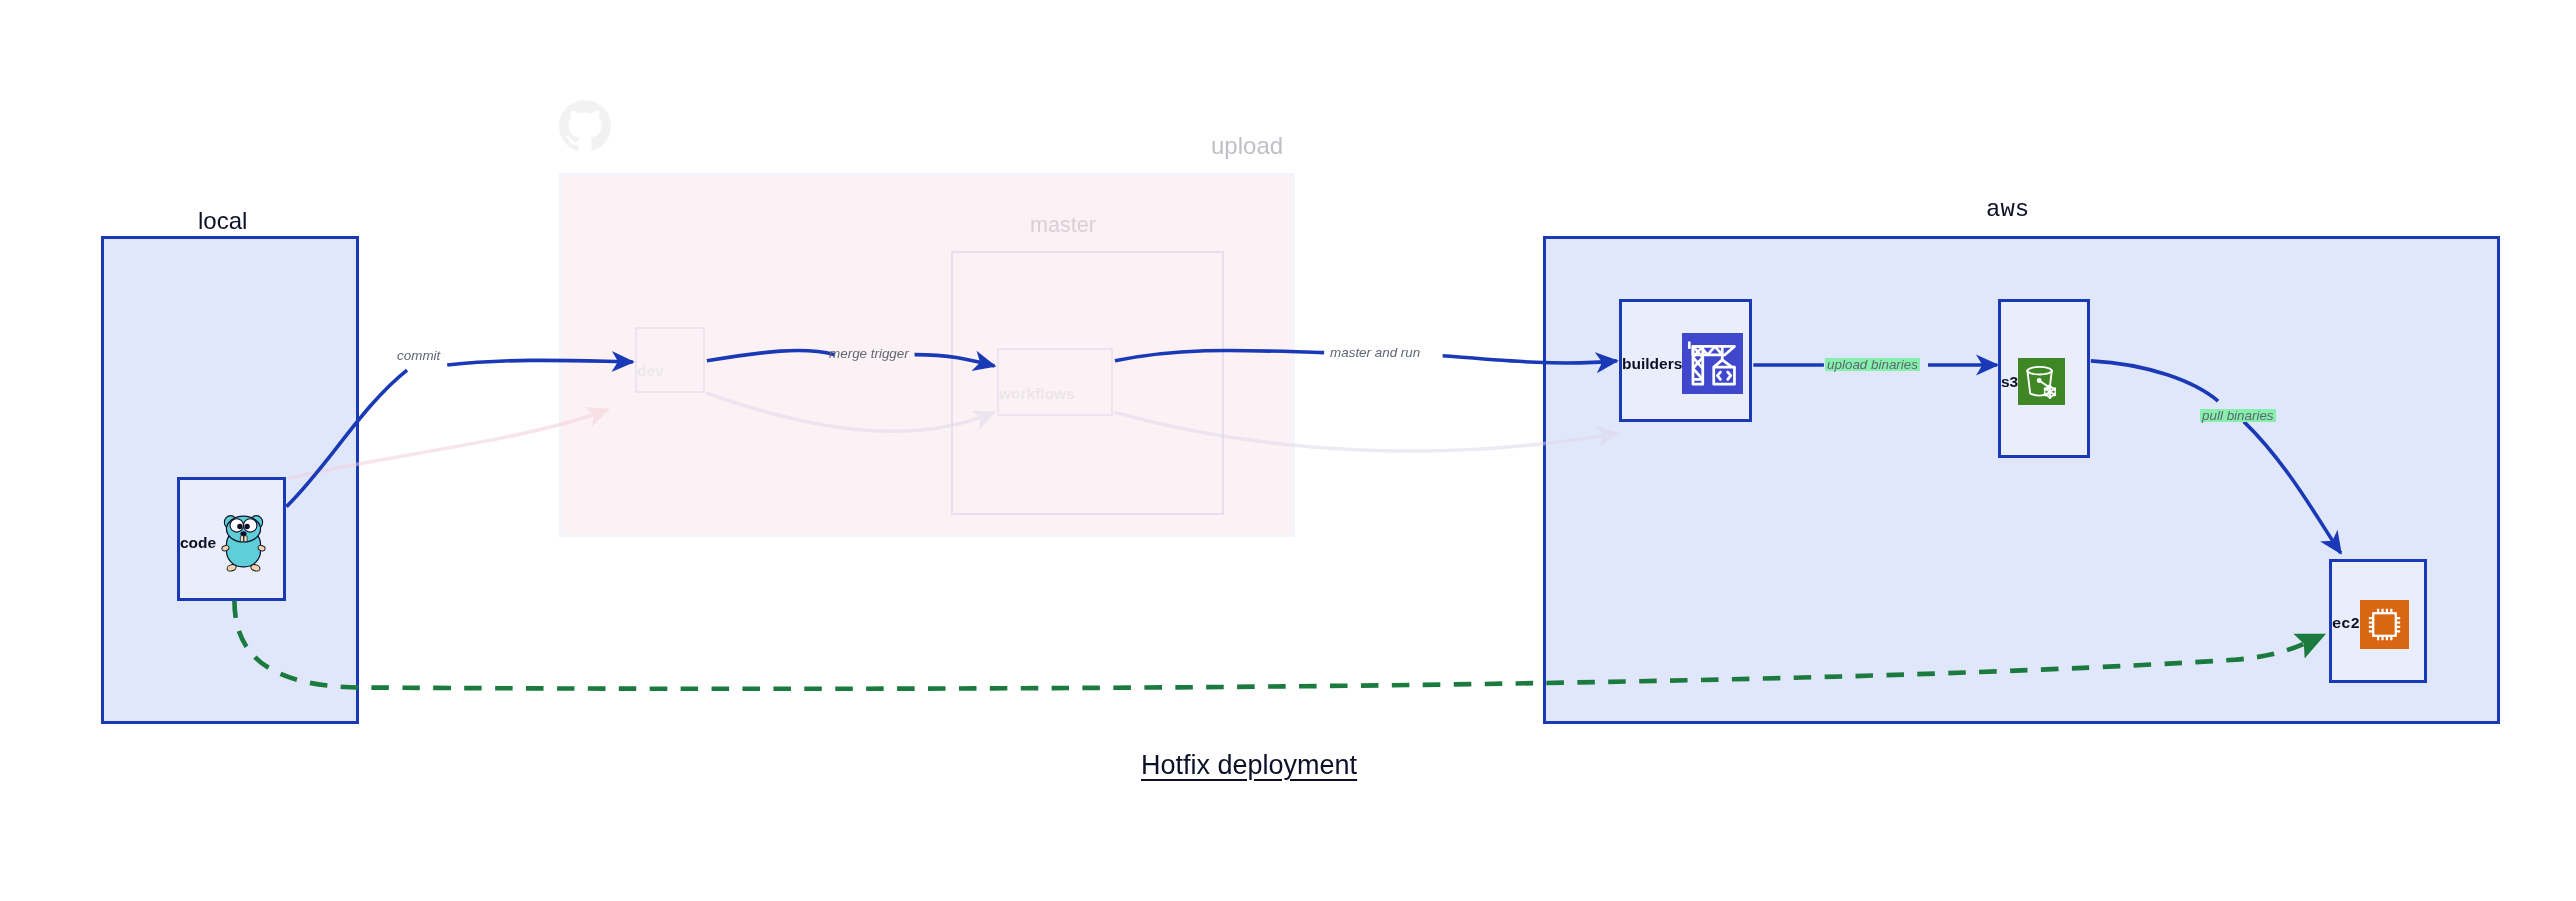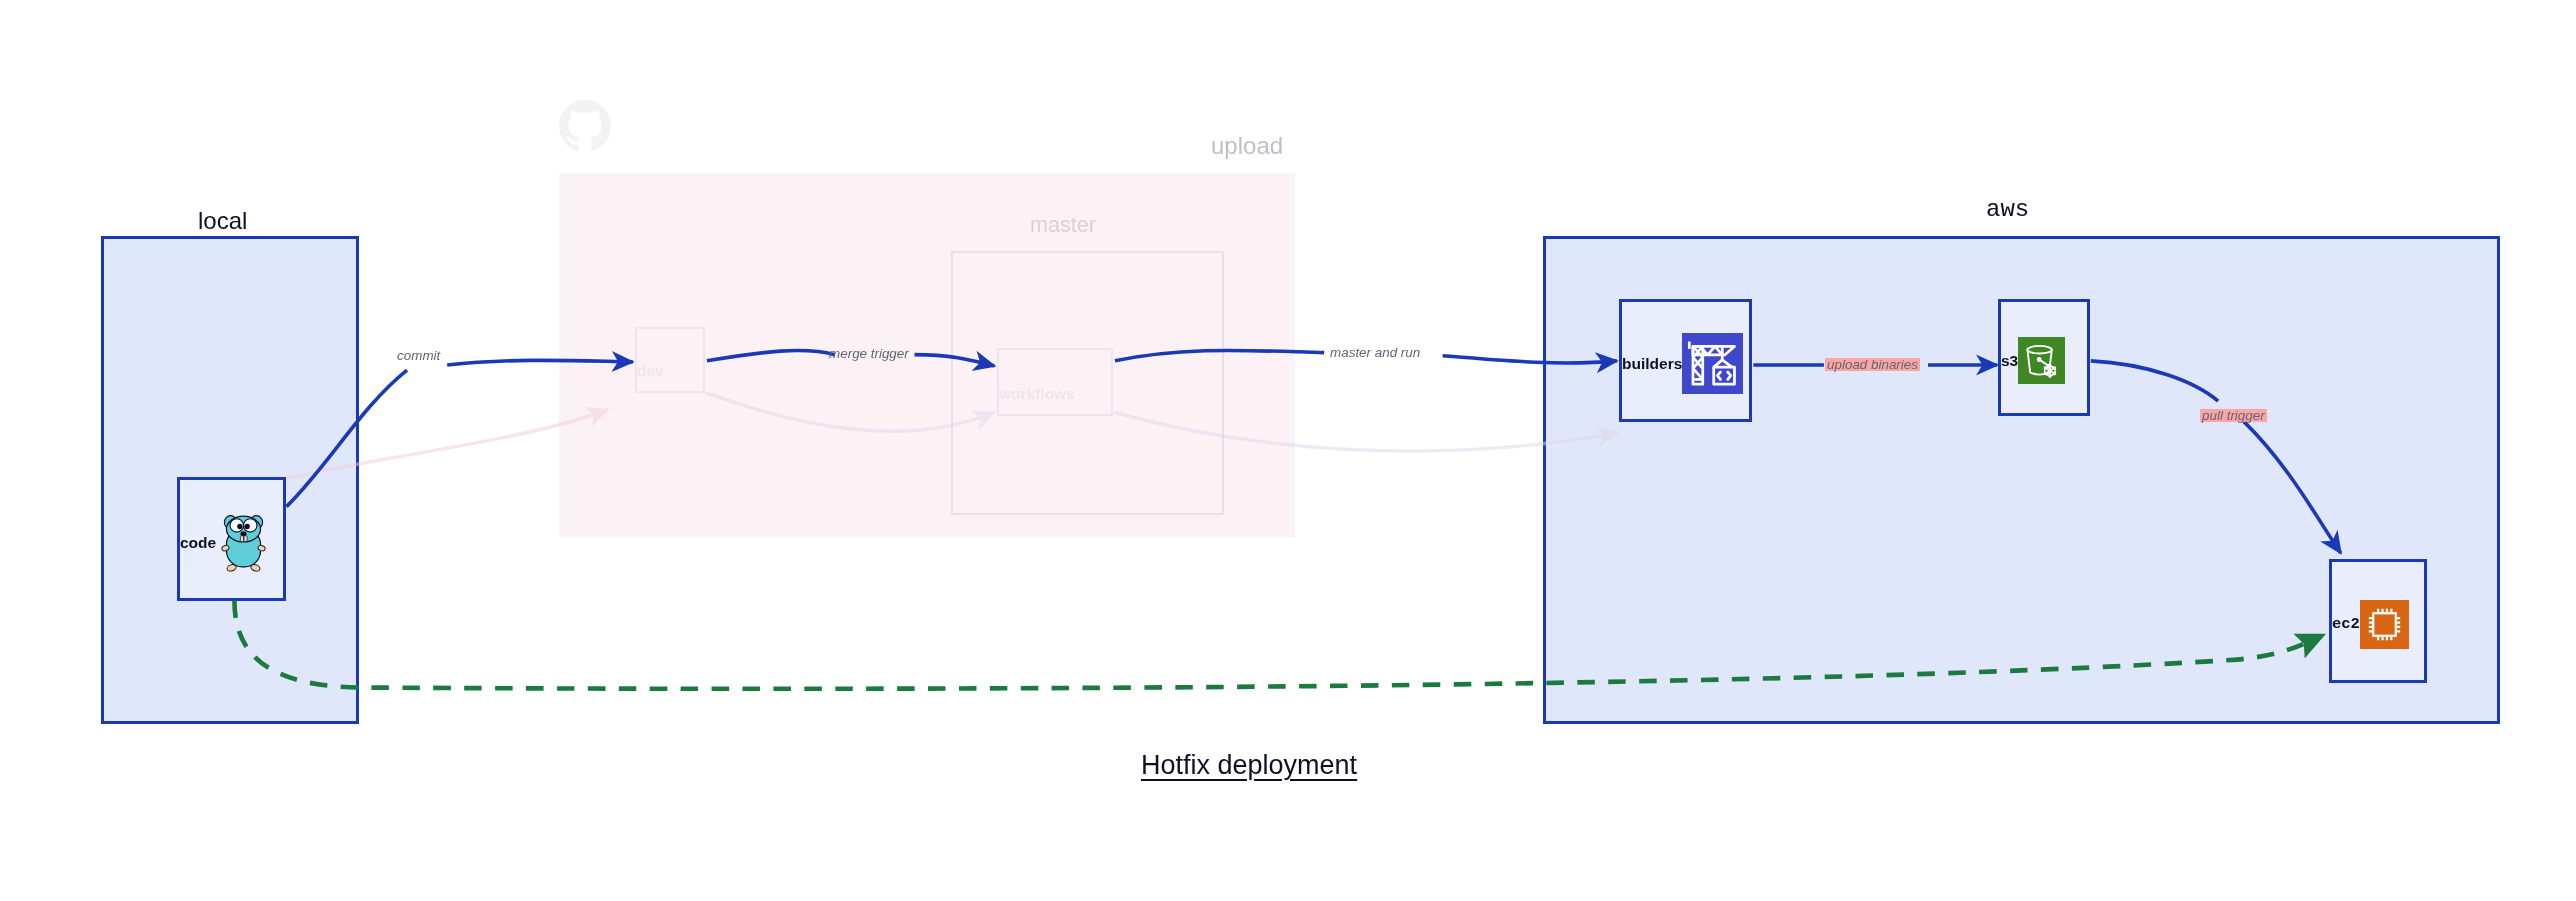--- a/index.html
+++ b/index.html
@@ -91,21 +91,21 @@
   .edge-label {
     position: absolute;
     font-size: 13.4px;
     font-style: italic;
     color: #5f6673;
     white-space: nowrap;
     line-height: 1;
     background: #ffffff;
     padding: 0 2.1px;
   }
-  .edge-label.on-aws { background: #fca5a5; }
+  .edge-label.on-aws { background: #86efac; }
   .edge-label.on-none { background: transparent; }
 
   
   .diagram-title {
     position: absolute;
     font-size: 27px;
     color: #0d1026;
     text-decoration: underline;
     text-underline-offset: 5.2px;
     white-space: nowrap;
@@ -204,21 +204,21 @@
           <path d="M66 22 L66 44"></path>
           <path d="M52 56 L66 44 L82 56"></path>
 
           <rect x="52" y="56" width="34" height="28"></rect>
           <path d="M63 64 L58 70 L63 76 M75 64 L80 70 L75 76" stroke-linecap="round"></path>
         </g>
       </svg>
     </span>
   </div>
 
-  <div class="node" style="left:1998px; top:299px; width:92px; height:117px;">
+  <div class="node" style="left:1998px; top:299px; width:92px; height:159px;">
     <span class="node-label">s3</span>
     <span class="node-icon">
       <svg width="47" height="47" viewBox="0 0 100 100">
         <rect x="0" y="0" width="100" height="100" fill="#3f8624"></rect>
         <g fill="none" stroke="#ffffff" stroke-width="4" stroke-linejoin="round" stroke-linecap="round">
           <ellipse cx="46" cy="27" rx="26" ry="8"></ellipse>
           <path d="M20 27 L26 76 Q46 84 66 76 L72 27"></path>
           <path d="M45 48 L66 62"></path>
           <circle cx="45" cy="48" r="3.2" fill="#ffffff"></circle>
           <circle cx="66" cy="62" r="3.2" fill="#ffffff"></circle>
@@ -293,18 +293,18 @@
   </svg>
 
   <div class="edge-label on-none" style="left:395px; top:349px;">commit</div>
 
   <div class="edge-label on-none" style="left:827px; top:347px;">merge trigger</div>
 
   <div class="edge-label on-none" style="left:1328px; top:346px;">master and run</div>
 
   <div class="edge-label on-aws" style="left:1825px; top:358px;">upload binaries</div>
 
-  <div class="edge-label on-aws" style="left:2200px; top:409px;">pull trigger</div>
+  <div class="edge-label on-aws" style="left:2200px; top:409px;">pull binaries</div>
 
   <div class="diagram-title" style="left:1141px; top:752px;">Hotfix deployment</div>
 
 </div>
 
 
 </body></html>

